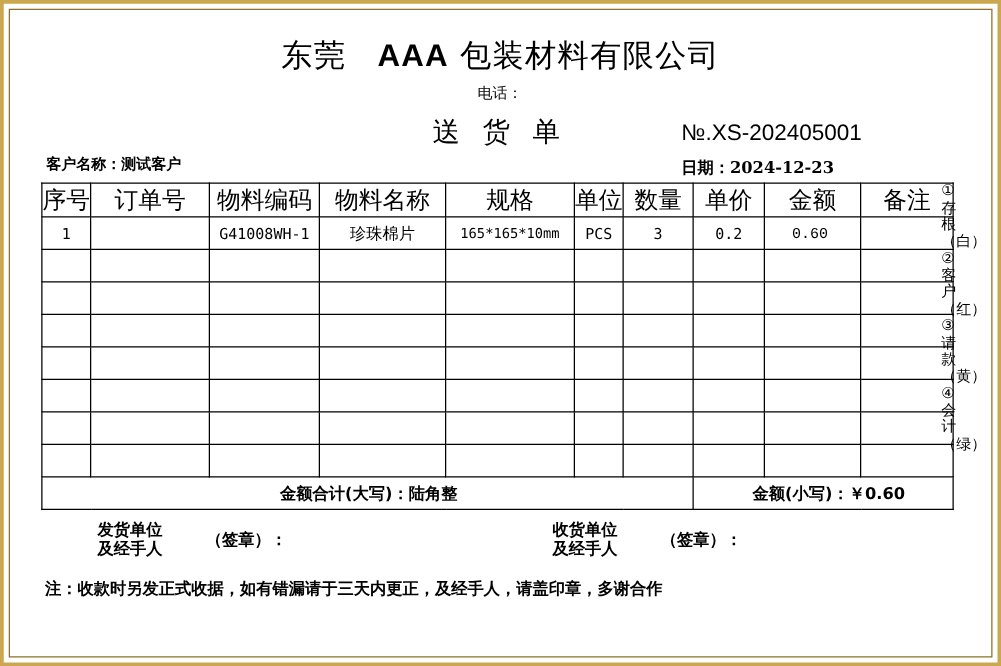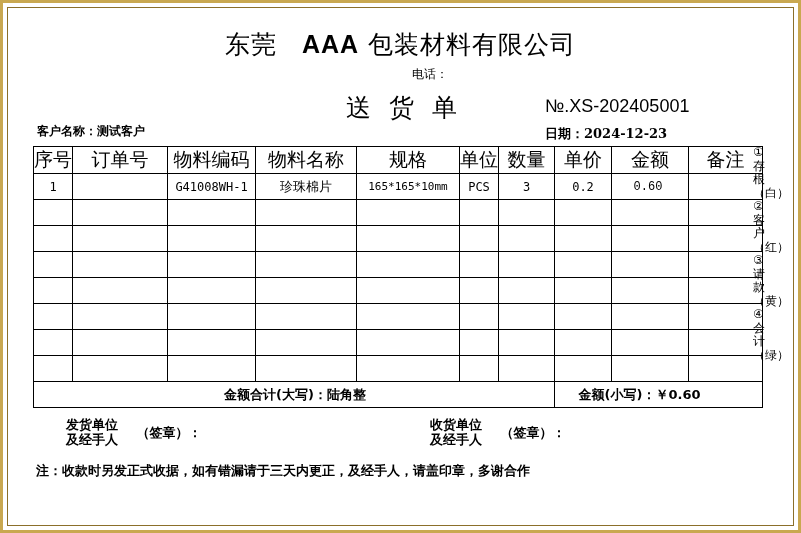--- a/index.html
+++ b/index.html
@@ -5,38 +5,38 @@
   html, body { margin:0; padding:0; }
   body { width:801px; height:533px; background:#fff; position:relative; overflow:hidden;
          font-family:"DejaVu Sans", "Liberation Sans", sans-serif; color:#000; }
   .frame { position:absolute; left:0; top:0; width:801px; height:533px; box-sizing:border-box;
            border:3px solid #c9a850; }
   .frame-inner { position:absolute; left:4px; top:4px; right:4px; bottom:4px;
                  border:1px solid #8b6f2a; }
   .abs { position:absolute; white-space:nowrap; }
   .company { left:0; width:801px; top:28px; text-align:center; font-size:25px; font-family:"DejaVu Serif","Liberation Serif",serif; letter-spacing:1px; }
   .company .latin { font-family:"Liberation Sans", sans-serif; font-weight:bold;margin-left:16px; }
-  .phone { left:382px; top:66px; font-size:12px;margin-left:30px; }
-  .doc-title { left:346px; top:91px; font-size:25px; font-family:Liberation Sans, sans-serif; letter-spacing:18px;text-align:center; }
+  .phone { left:382px; top:66px; font-size:12px; }
+  .doc-title { left:346px; top:91px; font-size:22px; font-family:Liberation Sans, sans-serif; letter-spacing:18px;text-align:center; }
   .doc-no { left:545px; top:96px; font-size:18px; font-family:"Liberation Sans", sans-serif; }
   .customer { left:37px; top:123px; font-size:12px; font-weight:bold; font-family:Liberation Sans, sans-serif; }
   .date { left:545px; top:125px; font-size:13px; font-weight:bold; font-family:"DejaVu Serif","Liberation Serif",serif; }
   table.grid { position:absolute; left:33px; top:146px; border-collapse:collapse; table-layout:fixed; }
   table.grid td, table.grid th { border:1px solid #000; padding:0; font-weight:normal; font-size:13px;
          text-align:center; height:25px; overflow:hidden; white-space:nowrap; }
   table.grid th { font-family:"DejaVu Sans", sans-serif; font-size:19px; }
   table.grid td { font-family:"DejaVu Sans Mono","Liberation Mono",monospace; font-size:12px; }
   table.grid td.amt { text-align:center; padding-right:4px;font-family:Liberation Mono, monospace; }
   table.grid tr.total td { font-family:"DejaVu Sans", sans-serif; font-weight:bold; font-size:13px; height:25px; }
   table.grid tr.total td.left { text-align:center; padding-left:2px; }
-  table.grid tr.total td.right { padding-right:38px; }
+  table.grid tr.total td.right { text-align:right; padding-right:38px; }
   .side { left:753px; top:146px; width:16px; font-size:12px; line-height:13.5px; white-space:normal; word-break:break-all; }
   .sign { font-size:13px; font-weight:bold; line-height:15px; }
-  .sign .lbl { display:inline-block; vertical-align:middle; }
-  .sign .seal { display:inline-block; vertical-align:middle; margin-left:14px; }
+  .sign .lbl { display:inline-block; vertical-align:middle;margin-left:12px; }
+  .sign .seal { display:inline-block; vertical-align:middle; margin-left:30px; }
   .note { left:36px; top:462px; font-size:13px; font-weight:bold; }
 </style>
 </head>
 <body>
 
 <div class="frame">
   <div class="frame-inner"></div>
 </div>
 
 <div class="abs company">

